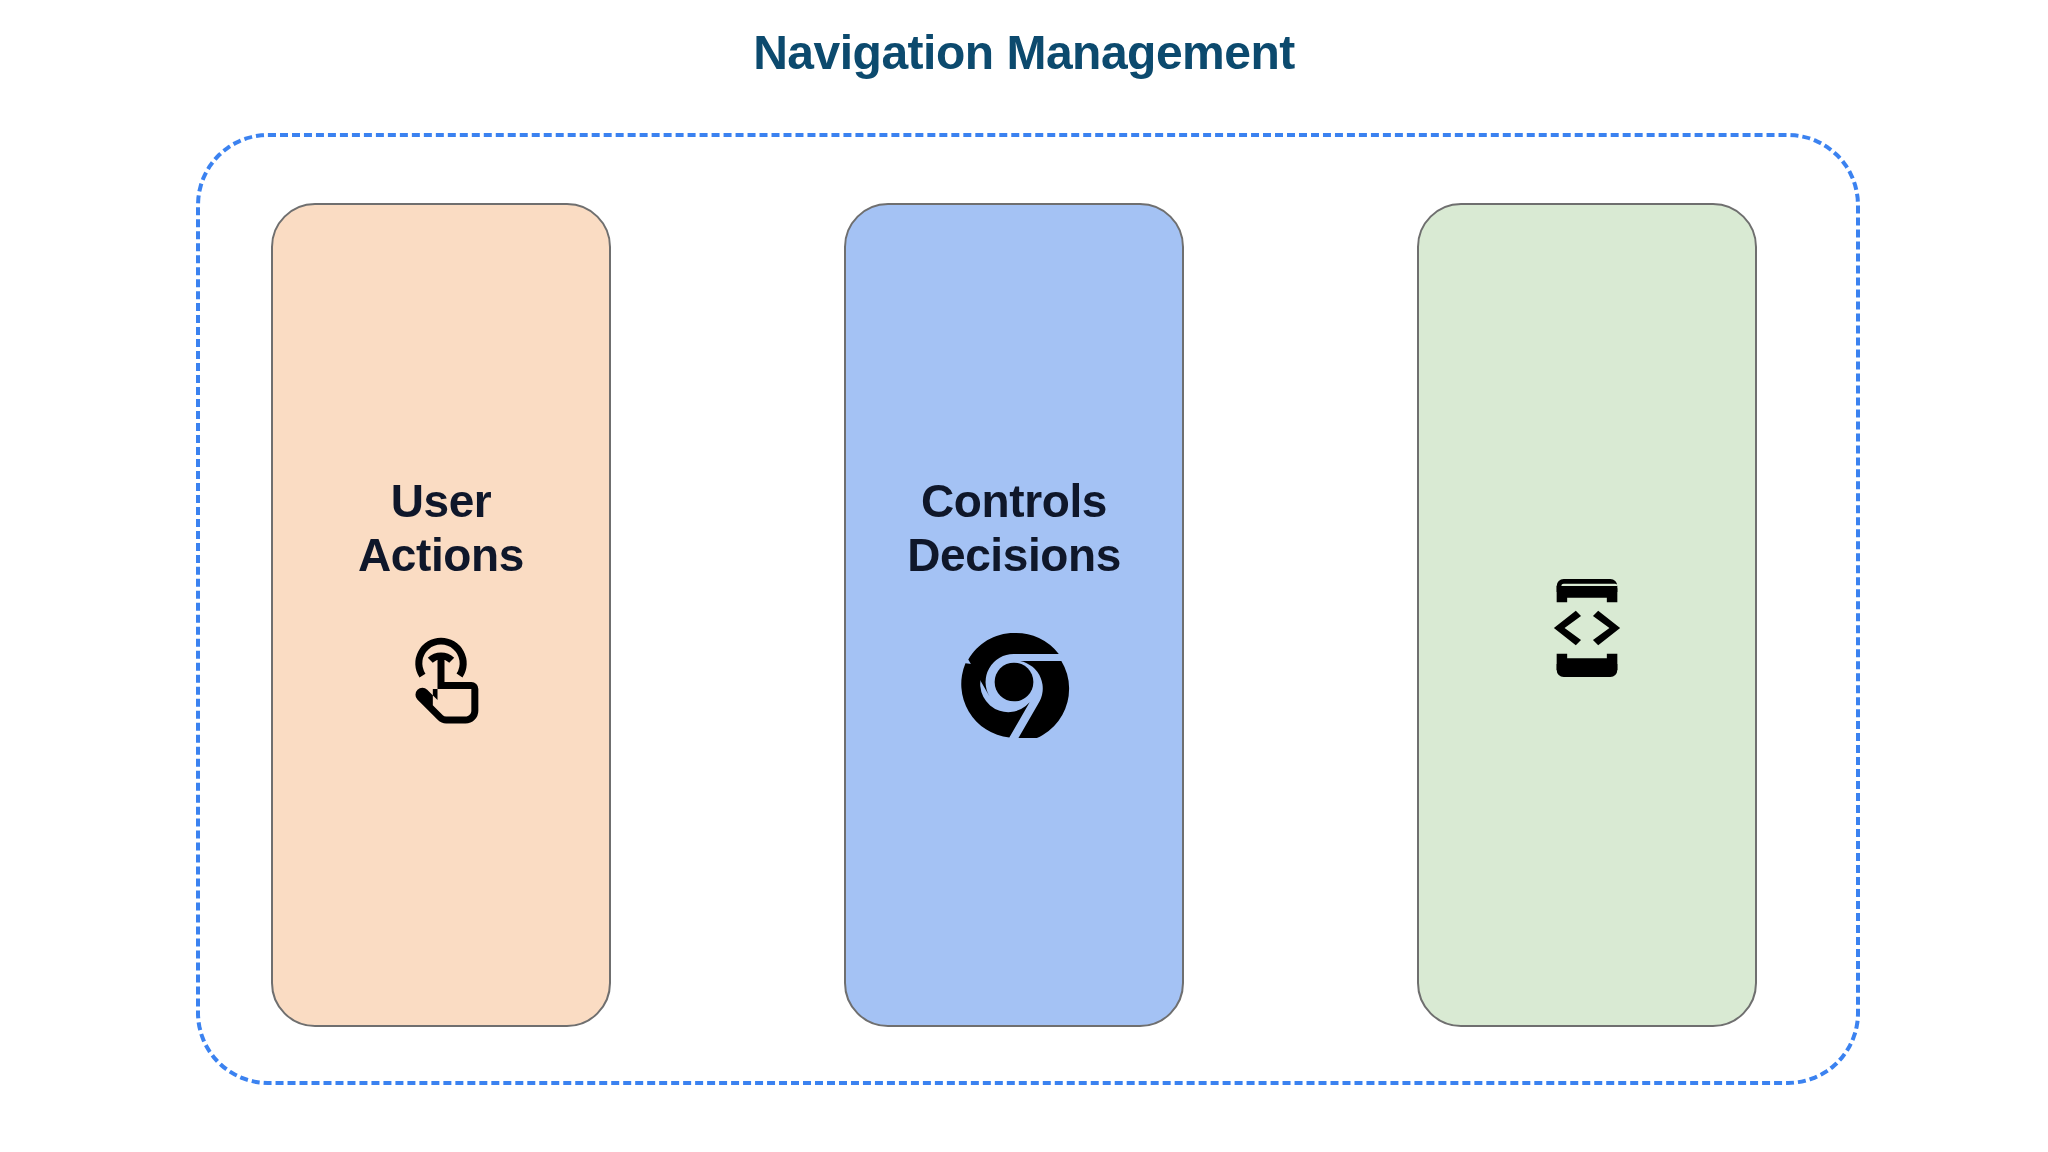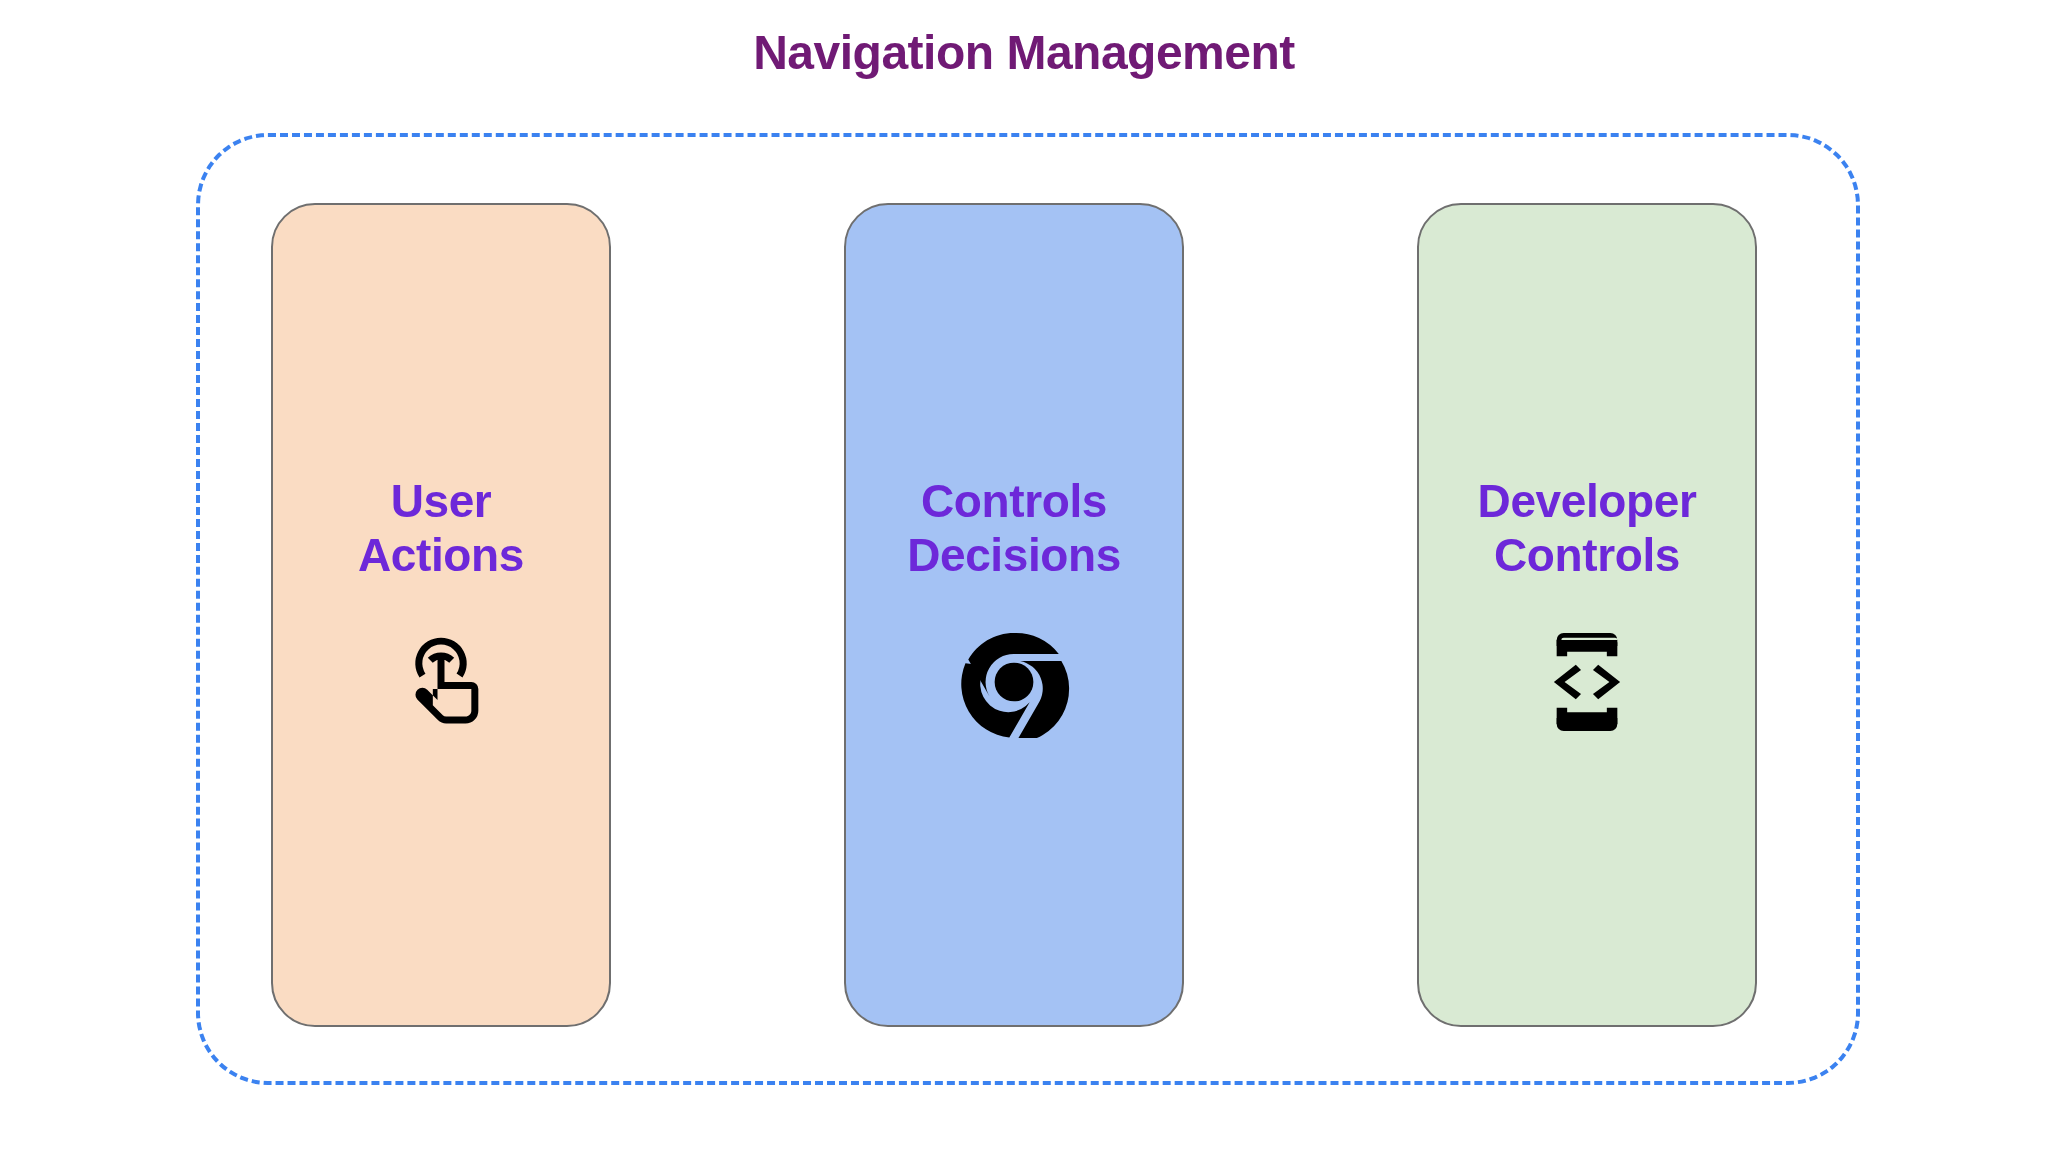--- a/index.html
+++ b/index.html
@@ -23,21 +23,21 @@
 
   
   .page-title {
     position: absolute;
     top: 24px;
     left: 0;
     width: 2048px;
     text-align: center;
     font-size: 48px;
     font-weight: 700;
-    color: #701a75;
+    color: #0c4a6e;
     letter-spacing: -0.5px;
     line-height: 1.2;
   }
 
   
   .dashed-container {
     position: absolute;
     left: 196px;
     top: 133px;
     width: 1664px;
@@ -80,21 +80,21 @@
     flex-direction: column;
     align-items: center;
     justify-content: center;
     width: 100%;
     margin-top: -18px;
   }
 
   .card-label {
     font-size: 46px;
     font-weight: 700;
-    color: #6d28d9;
+    color: #0f172a;
     text-align: center;
     line-height: 1.18;
     letter-spacing: -0.4px;
     white-space: pre-line;
     margin: 0;
   }
 
   .card-icon {
     margin-top: 44px;
     width: 112px;
@@ -145,22 +145,20 @@
               <path d="M44.3 15H26.6a12 12 0 0 1 7.6 18.6l-9.4 16.3A23 23 0 0 0 44.3 15z"></path>
               <path d="M22 47.8l8.7-15.1A12 12 0 0 1 12.4 17.1L3.2 16A23 23 0 0 0 22 47.8z"></path>
               <circle cx="24" cy="24" r="8.3"></circle>
             </svg>
           </div>
         </div>
       </div>
 
       <div class="card card-3">
         <div class="card-inner">
-          <div class="card-label">Developer
-Controls</div>
           <div class="card-icon">
             <svg viewBox="0 0 24 24" xmlns="http://www.w3.org/2000/svg" aria-hidden="true">
               <path d="M7 1.5h10a1.5 1.5 0 0 1 1.5 1.5v3.5h-2.25V5.5h-8.5v1H5.5V3A1.5 1.5 0 0 1 7 1.5zm-1.5 2h13V3a.5.5 0 0 0-.5-.5H7a.5.5 0 0 0-.5.5v.5h-1z"></path>
               <path d="M5.5 3h13v1.3h-13V3z"></path>
               <path d="M5.5 17.5h2.25v1h8.5v-1h2.25V21a1.5 1.5 0 0 1-1.5 1.5H7A1.5 1.5 0 0 1 5.5 21v-3.5zm1.3 3.2h10.4v-.5H6.8v.5z"></path>
               <path d="M5.5 19.7h13V21h-13v-1.3z"></path>
               <path d="M9.46 8.22 10.6 9.37 8.0 11.98l2.6 2.6-1.14 1.15L4.7 11.98l4.76-3.76z" opacity="0"></path>
               <path d="M9.6 8.3 4.9 12l4.7 3.7 1.12-1.13L7.2 12l3.52-2.57L9.6 8.3z"></path>
               <path d="M14.4 8.3 13.28 9.43 16.8 12l-3.52 2.57L14.4 15.7 19.1 12 14.4 8.3z"></path>
             </svg>

